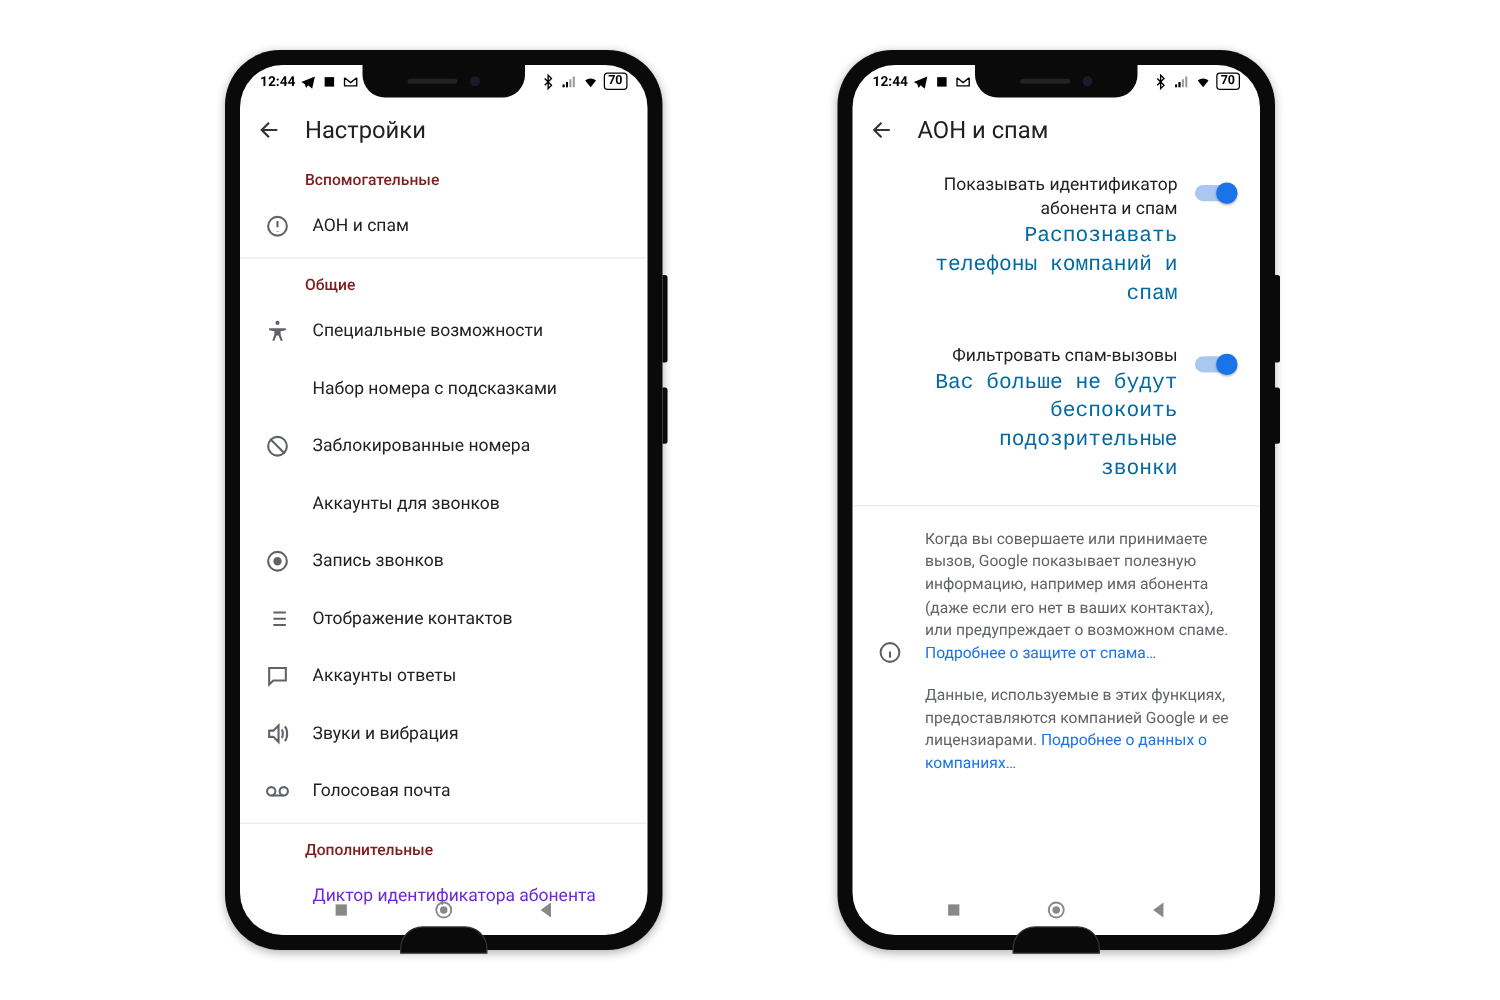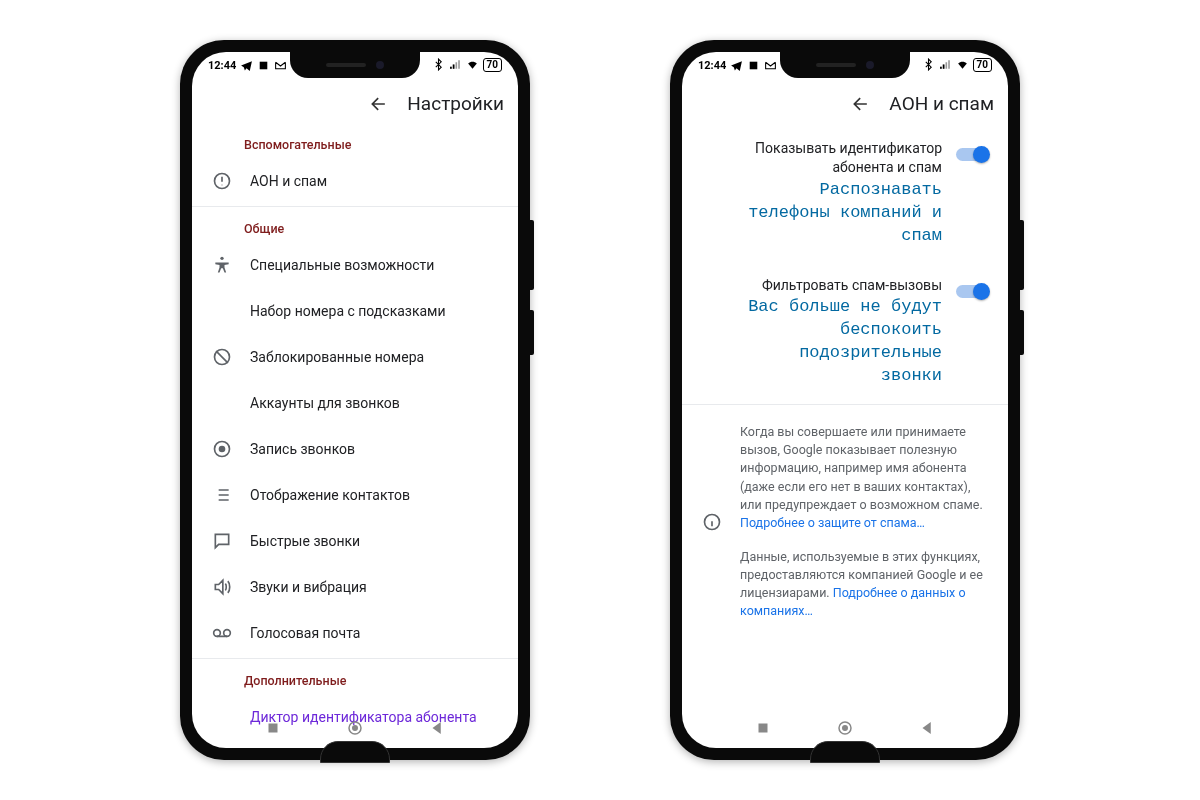--- a/index.html
+++ b/index.html
@@ -83,29 +83,28 @@
     height: 26px;
     display: flex;
     align-items: center;
     justify-content: space-between;
     padding: 0 16px;
     font-size: 11px;
     font-weight: 700;
     color: #000;
   }
   .status-left { display: flex; align-items: center; gap: 4px; }
-  .status-right { display: flex; align-items: flex-start; gap: 4px; }
+  .status-right { display: flex; align-items: center; gap: 4px; }
   .status-icon { width: 13px; height: 13px; display: inline-flex; align-items: center; justify-content: center; }
 
   .app-bar {
     display: flex;
     align-items: center;
     padding: 14px 14px 10px;
     gap: 18px;
-    justify-content: flex-end;
   }
   .back-btn {
     width: 20px;
     height: 20px;
     display: flex;
     align-items: center;
     justify-content: center;
     color: #333;
   }
   .app-title {
@@ -381,21 +380,21 @@
         </div>
         <div class="row-label">Отображение контактов</div>
       </div>
 
       <div class="row">
         <div class="row-icon">
           <svg viewBox="0 0 24 24" fill="none" stroke="currentColor" stroke-width="2">
               <path d="M4 4h16v12H8l-4 4z"></path>
             </svg>
         </div>
-        <div class="row-label">Быстрые звонки</div>
+        <div class="row-label">Аккаунты ответы</div>
       </div>
 
       <div class="row">
         <div class="row-icon">
           <svg viewBox="0 0 24 24" fill="none" stroke="currentColor" stroke-width="2">
               <path d="M4 9v6h4l5 5V4L8 9zm12-1c1.5 1.5 1.5 6.5 0 8m3-11c3 3 3 11 0 14"></path>
             </svg>
         </div>
         <div class="row-label">Звуки и вибрация</div>
       </div>

